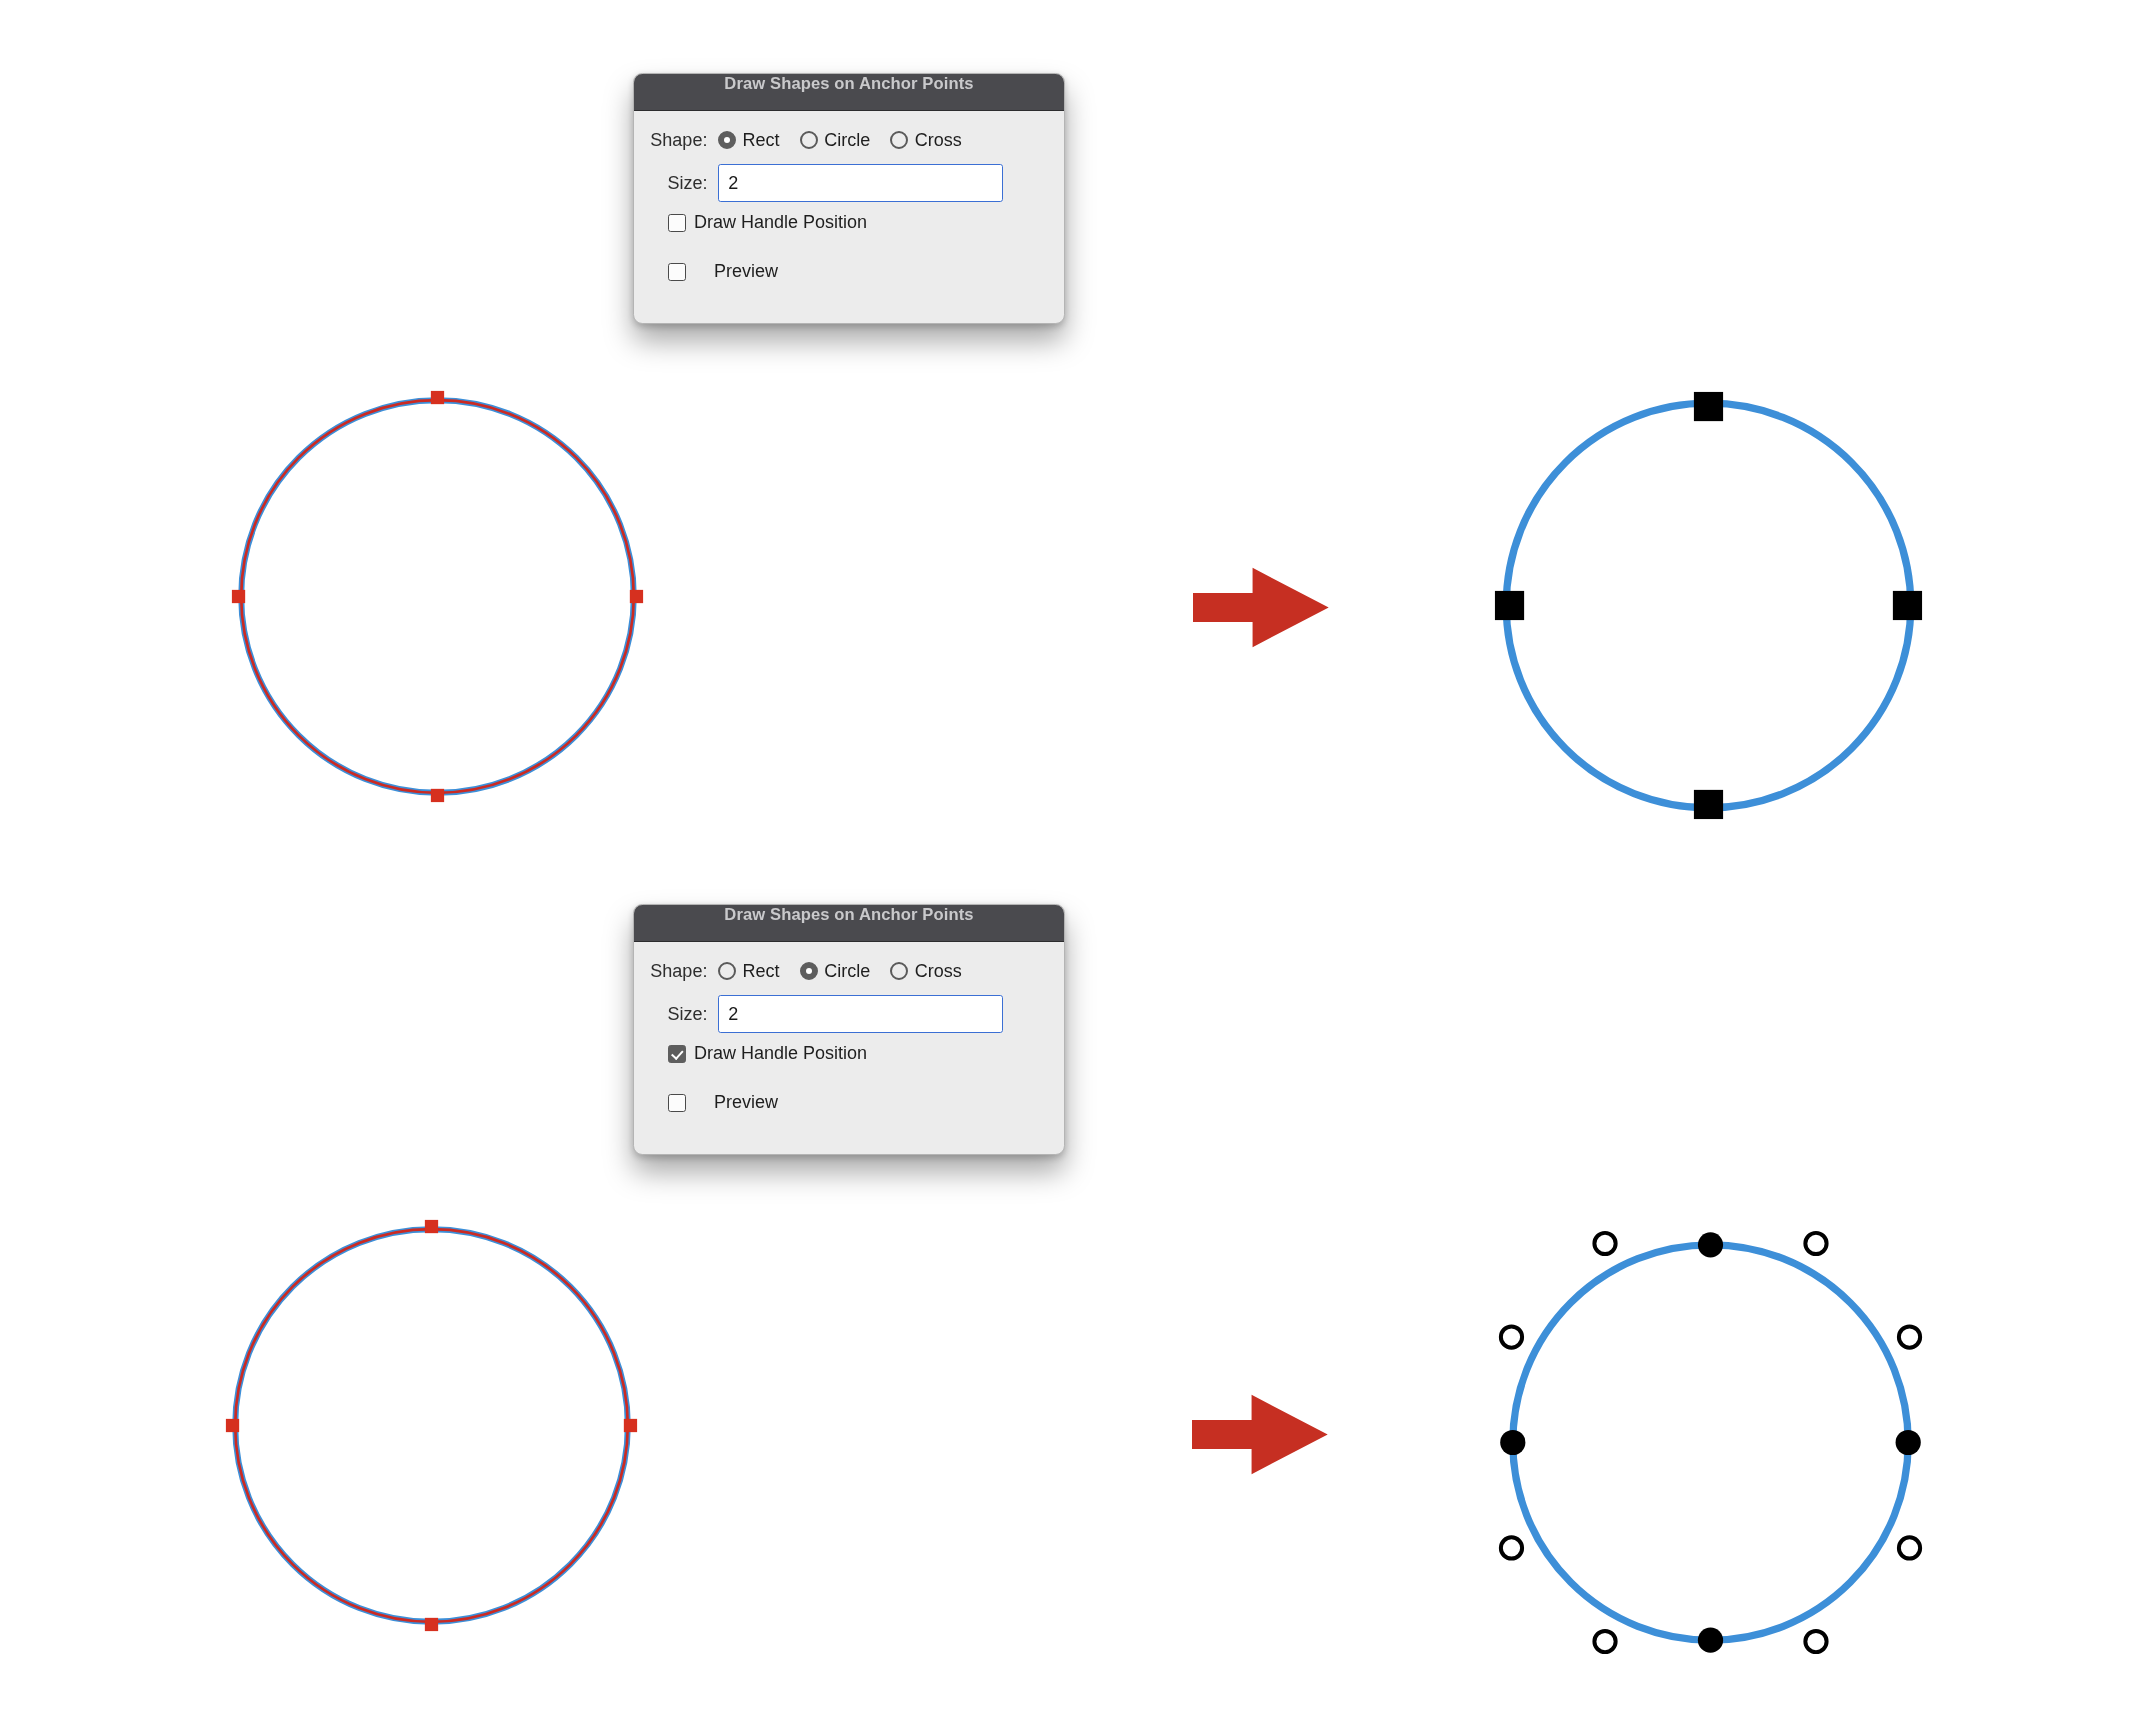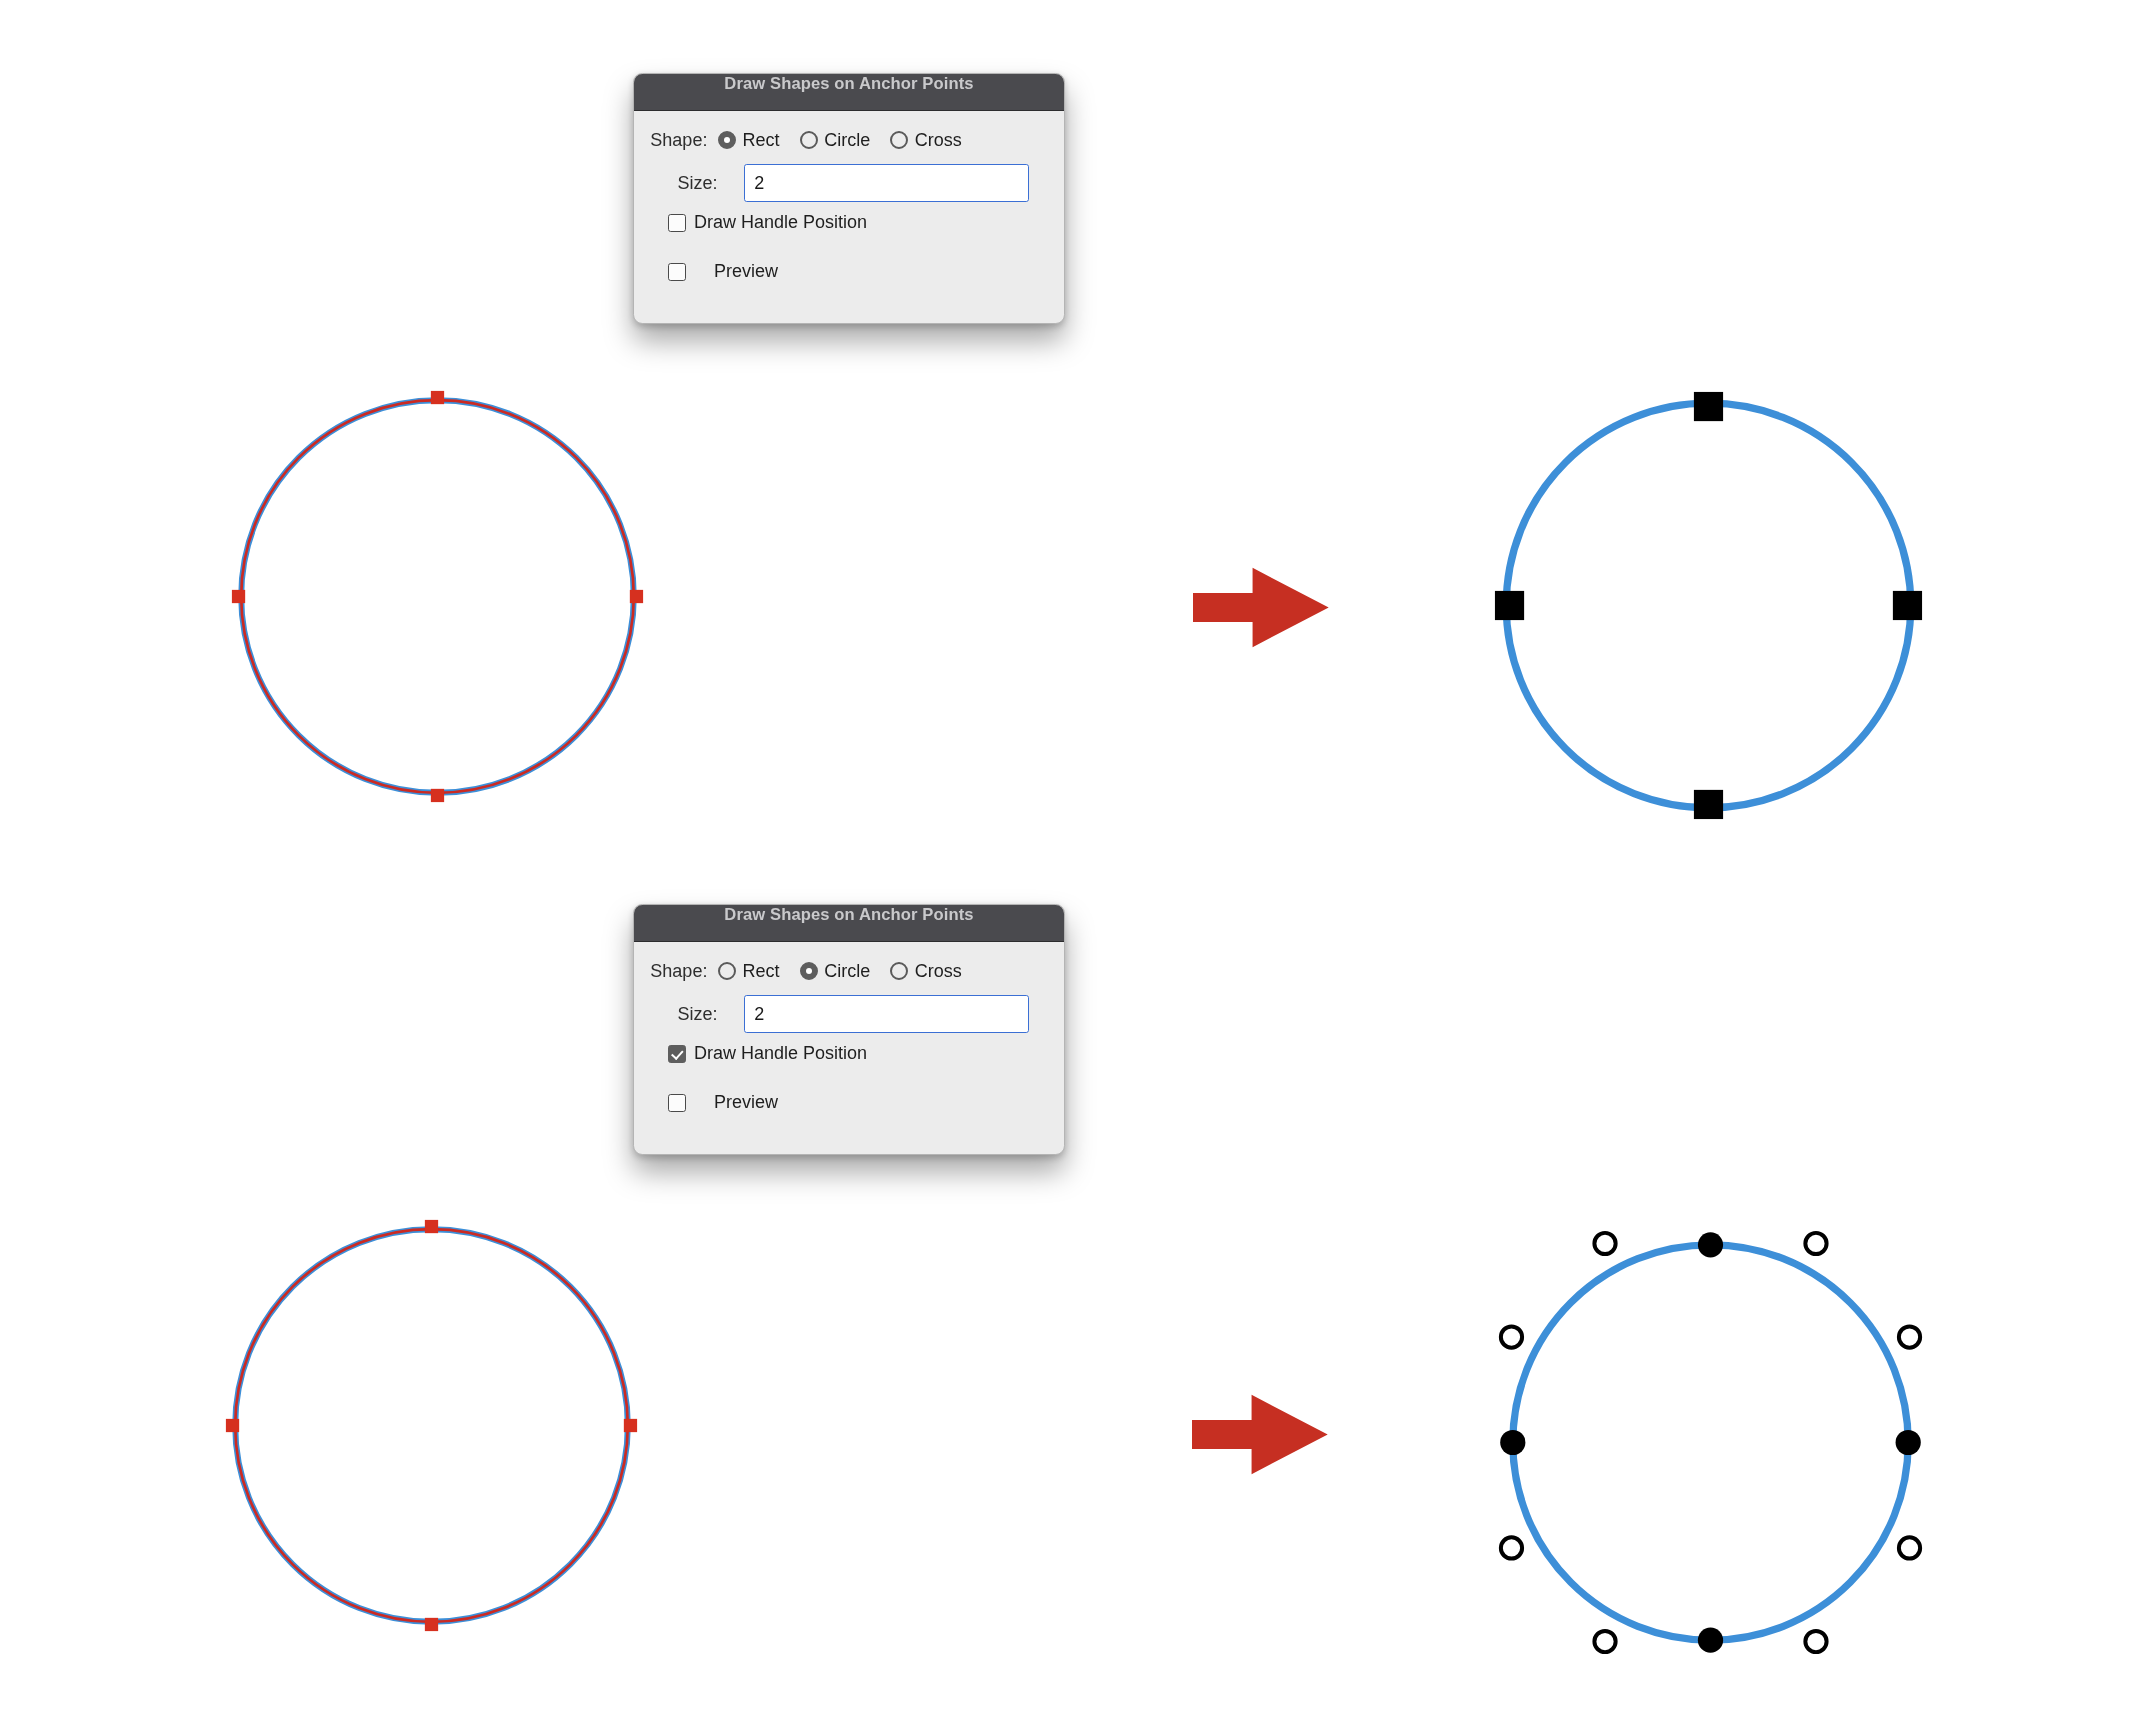--- a/index.html
+++ b/index.html
@@ -53,21 +53,21 @@
     background: #ececec;
     border-radius: 15px;
   }
 
   .row {
     position: absolute;
     display: flex;
     align-items: center;
   }
   .row-shape { left: 0; top: 18.6px; width: 100%; }
-  .row-size  { left: 10px; top: 53px; width: 100%; gap: 16px; }
+  .row-size  { left: 0; top: 53px; width: 100%; }
 
   .field-label {
     width: 84px;
     text-align: right;
     padding-right: 10.6px;
     font-size: 18px;
     color: #2e2e2e;
     box-sizing: border-box;
   }
 

